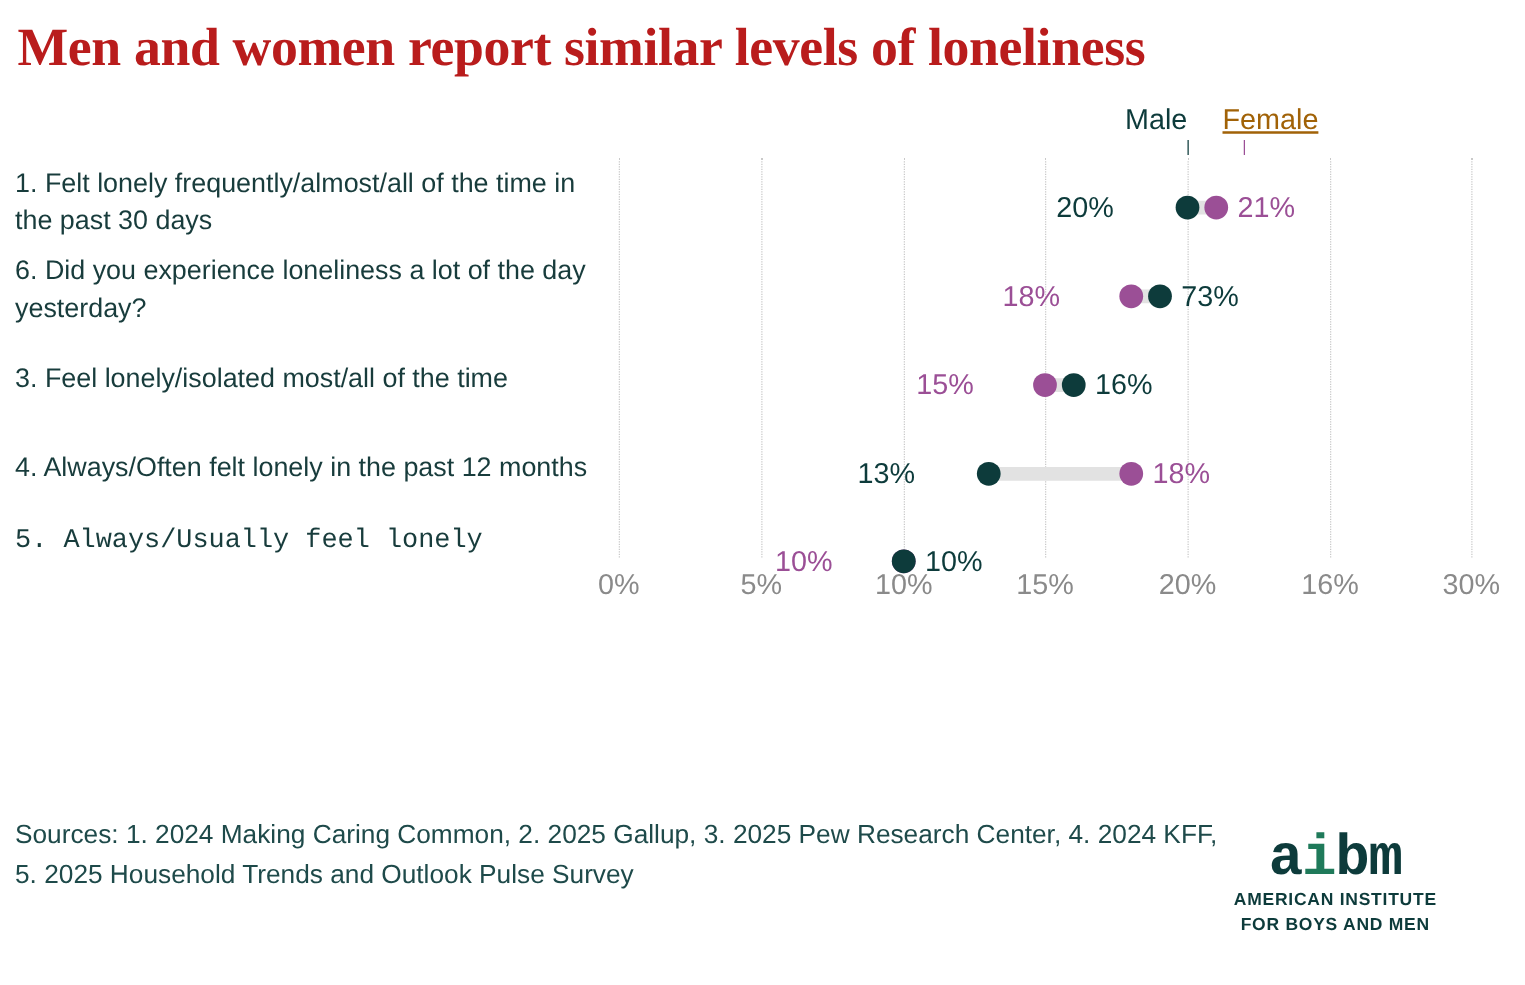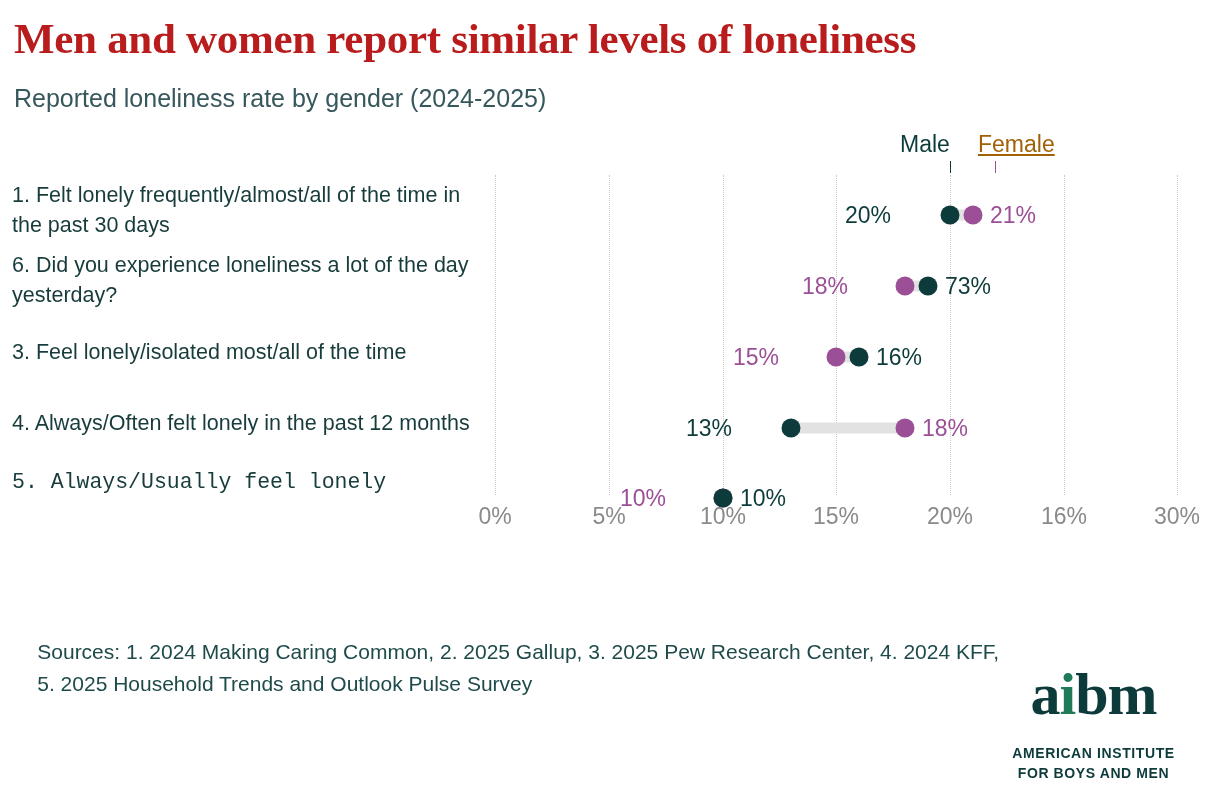--- a/index.html
+++ b/index.html
@@ -149,65 +149,63 @@
     font-size: 23px;
     color: #8a8a8a;
     transform: translateX(-50%);
     top: 0;
   }
 
   
   .footer {
     position: absolute;
     left: 12px;
-    top: 636px;
+    top: 652px;
     width: 1196px;
     display: flex;
     align-items: flex-start;
-    justify-content: center;
+    justify-content: flex-start;
   }
   .sources {
     font-size: 21px;
     line-height: 1.5;
     color: #1e4a4a;
     max-width: 975px;
   }
   .logo {
     text-align: center;
     margin-top: 12px;
     margin-right: 8px;
   }
   .logo-mark {
-    font-family: Liberation Serif, serif;
+    font-family: Liberation Mono, monospace;
     font-weight: bold;
-    font-size: 60px;
+    font-size: 46px;
     letter-spacing: -1px;
     line-height: 1;
-    margin-top: 16px;
   }
   .logo-mark .a { color: #0d3b3b; }
   .logo-mark .i { color: #1f7a5a; }
   .logo-mark .b { color: #0d3b3b; }
   .logo-mark .m { color: #0d3b3b; }
   .logo-sub {
-    margin-top: 20px;
+    margin-top: 0;
     font-size: 14px;
     font-weight: bold;
     letter-spacing: 0.6px;
     color: #0d3b3b;
     line-height: 1.42;
   }
 </style>
 </head>
 <body>
 
 <div class="page">
 
   <h1 class="title">Men and women report similar levels of loneliness</h1>
-  <div class="subtitle">Reported loneliness rate by gender (2024-2025)</div>
 
   <div class="chart-wrap">
 
     <div class="series-header">
       <span class="series-label male" style="left:888px; top:0;">Male</span>
       <span class="series-label female" style="left:966px; top:0;">Female</span>
       <span class="tick-stub" style="left:938px; background:#0d3b3b;"></span>
       <span class="tick-stub" style="left:983px; background:#9b4f96;"></span>
     </div>
 

